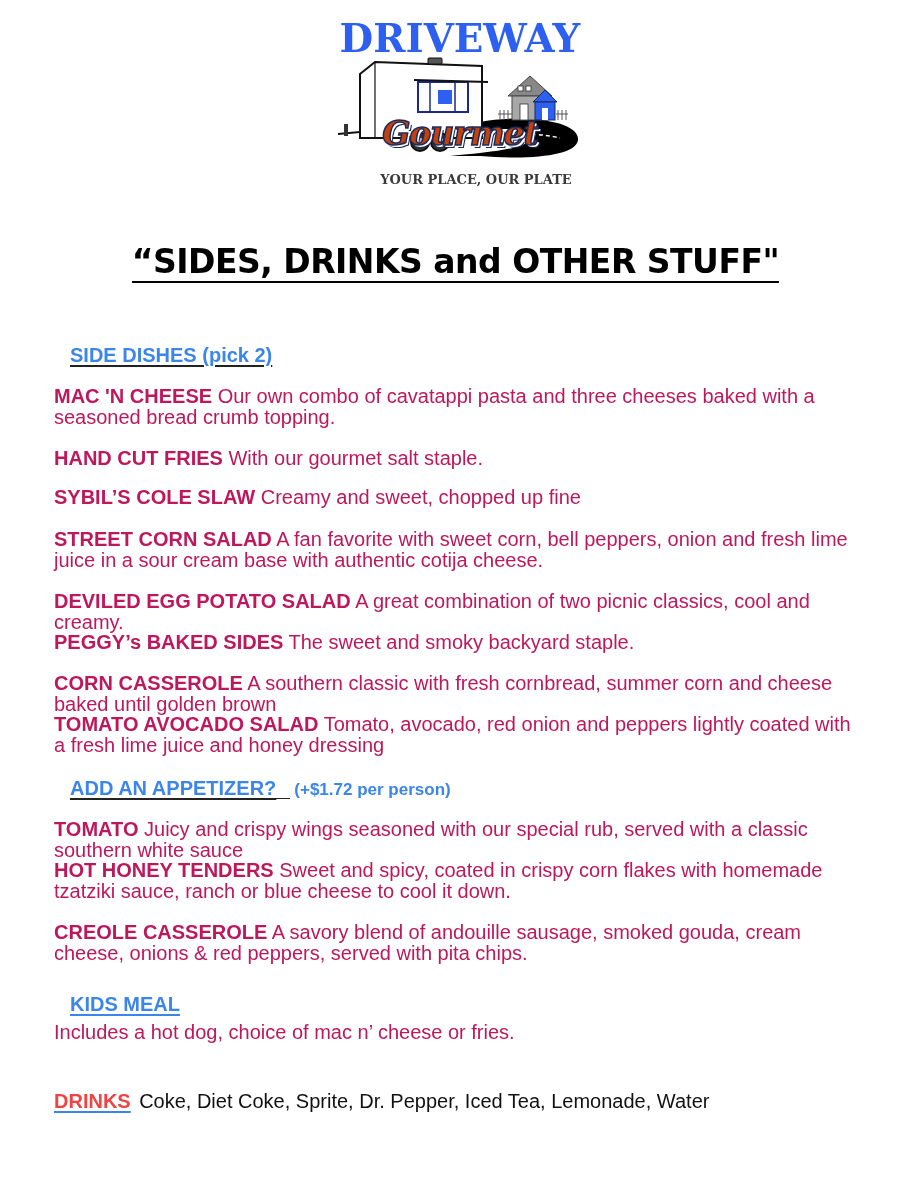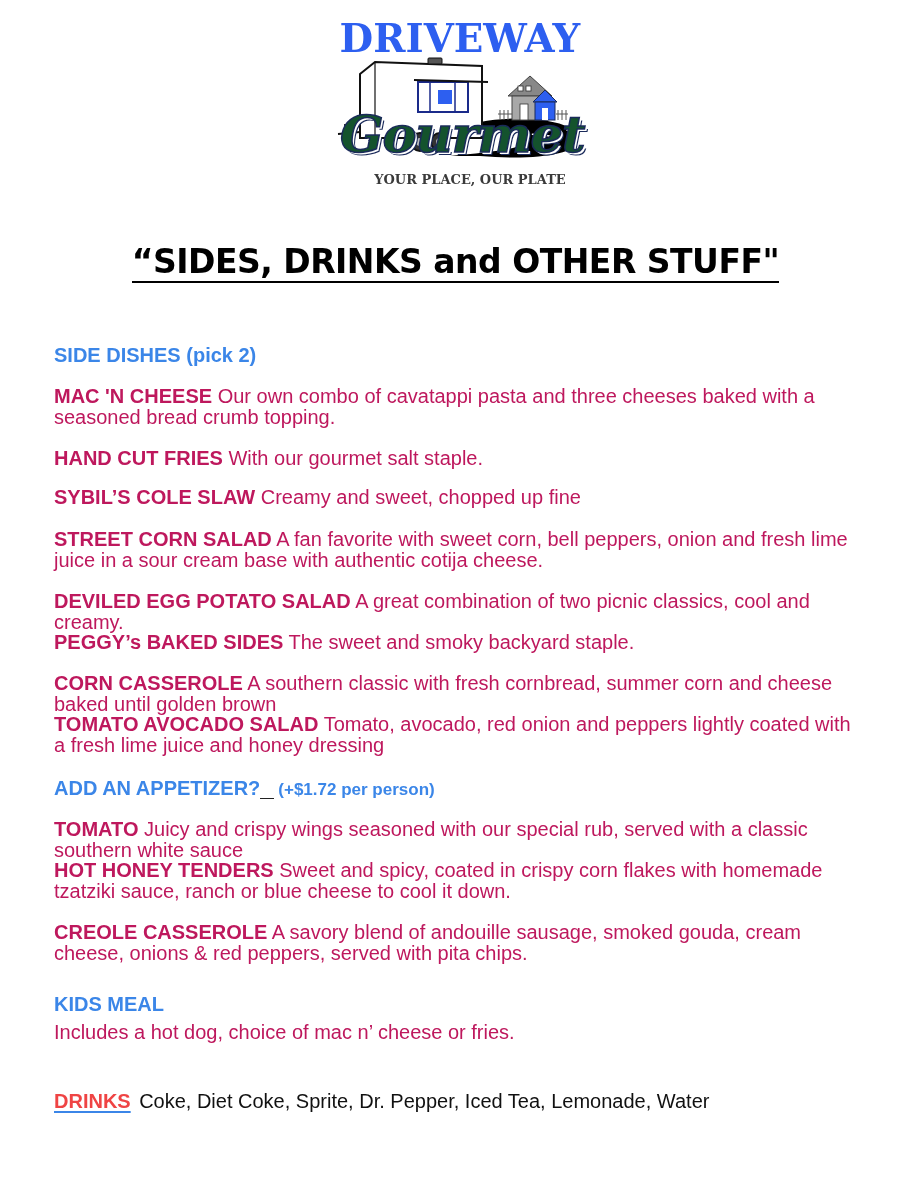--- a/index.html
+++ b/index.html
@@ -44,30 +44,30 @@
     }
     .logo-script {
       position: absolute;
       left: 10px;
       top: 94px;
       width: 240px;
       text-align: center;
       font-family: "DejaVu Serif", "Liberation Serif", serif;
       font-style: italic;
       font-weight: bold;
-      font-size: 51px;
-      color: #14532d;
+      font-size: 33px;
+      color: #c2410c;
       line-height: 52px;
       -webkit-text-stroke: 1.5px #1a2a5a;
       text-shadow: 2px 2px 0 #fff, 3px 3px 0 #1a2a5a;
       letter-spacing: -1px;
     }
     .logo-tag {
       position: absolute;
-      left: 40px;
+      left: 46px;
       top: 158px;
       width: 200px;
       text-align: center;
       font-family: "DejaVu Serif", "Liberation Serif", serif;
       font-weight: bold;
       font-size: 13px;
       color: #3a3a3a;
       letter-spacing: 0px;
       white-space: nowrap;
     }
@@ -92,23 +92,25 @@
       position: absolute;
       left: 54px;
       font-family: "Liberation Sans", sans-serif;
       font-weight: bold;
       color: #3b86e8;
       font-size: 20px;
       line-height: 24px;
       white-space: nowrap;
     }
     .section-heading .hl {
+      text-decoration: underline;
       text-decoration-color: #222;
       text-underline-offset: 3px;
       text-decoration-thickness: 1.5px;
+      margin-left: 16px;
     }
     .section-heading .note {
       font-size: 17px;
       margin-left: 14px;
       text-decoration: none;
     }
     .section-heading .gap {
       display: inline-block;
       width: 14px;
       border-bottom: 1.5px solid #222;

